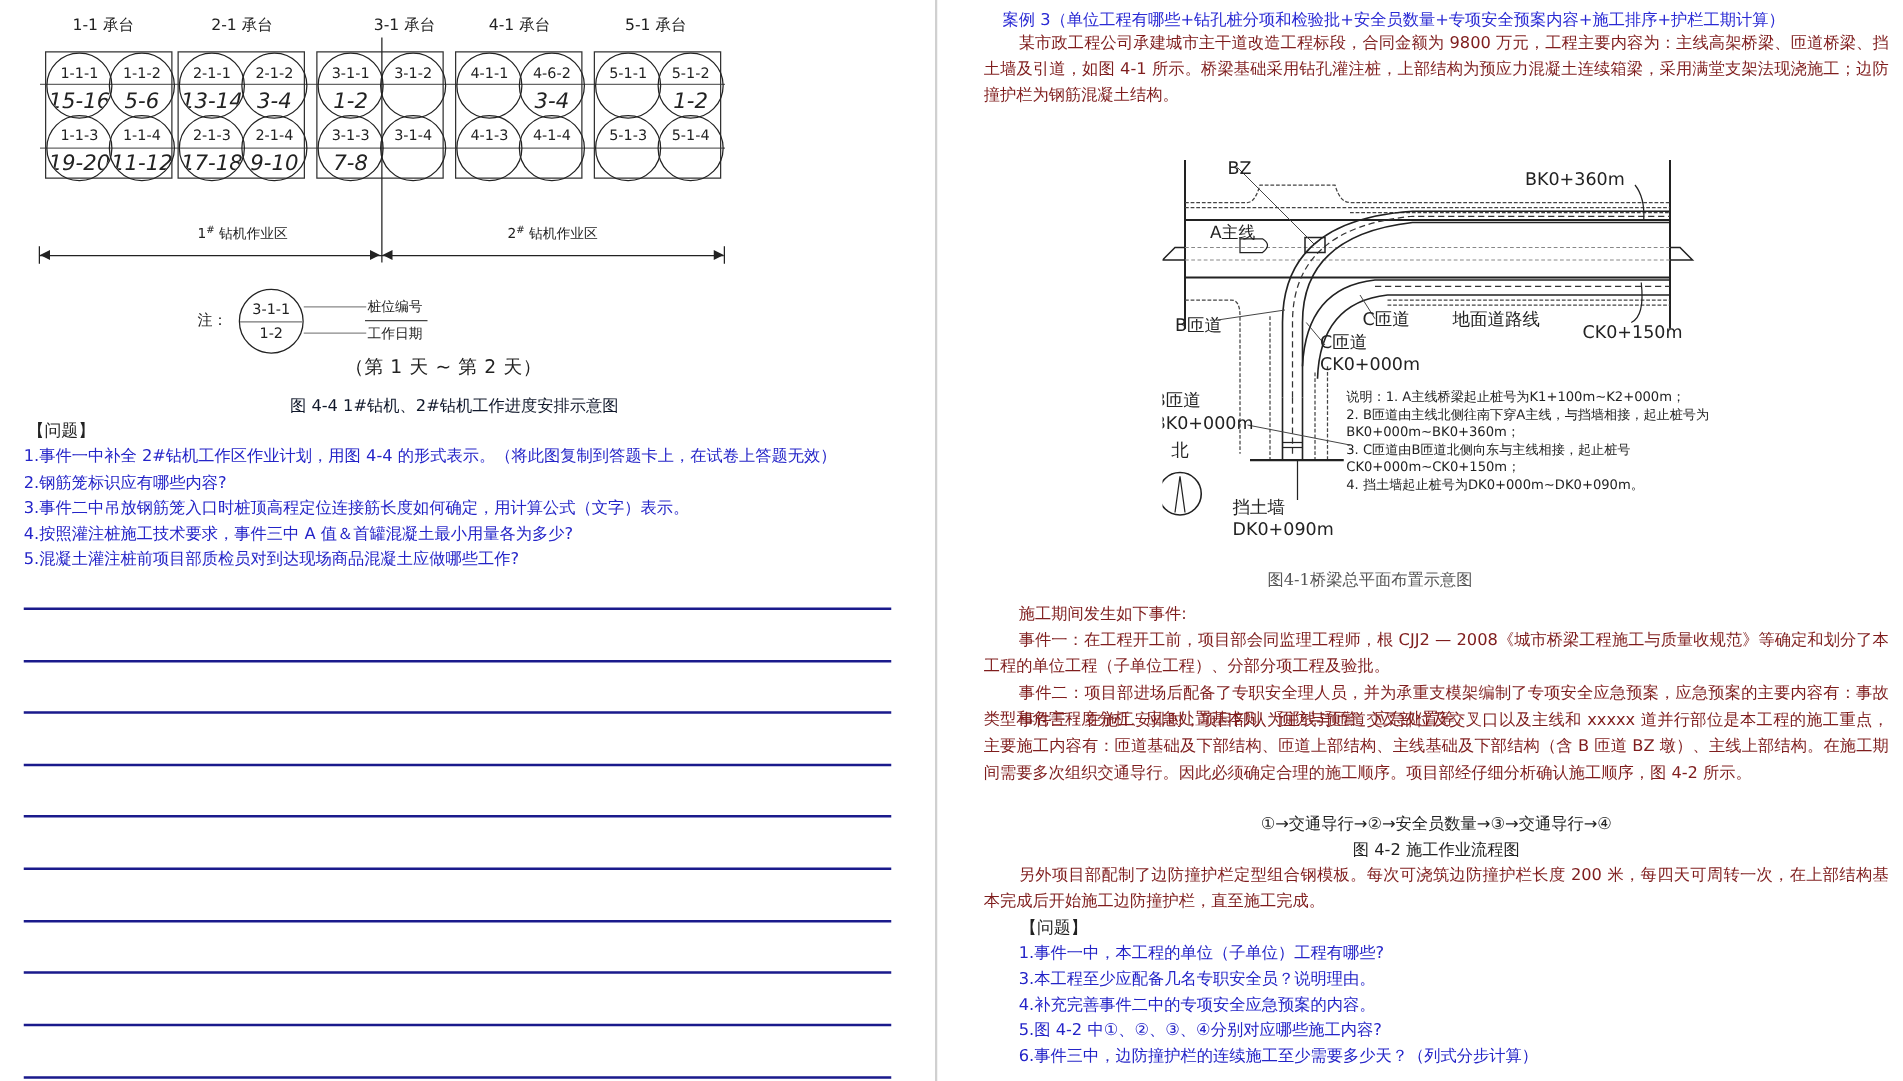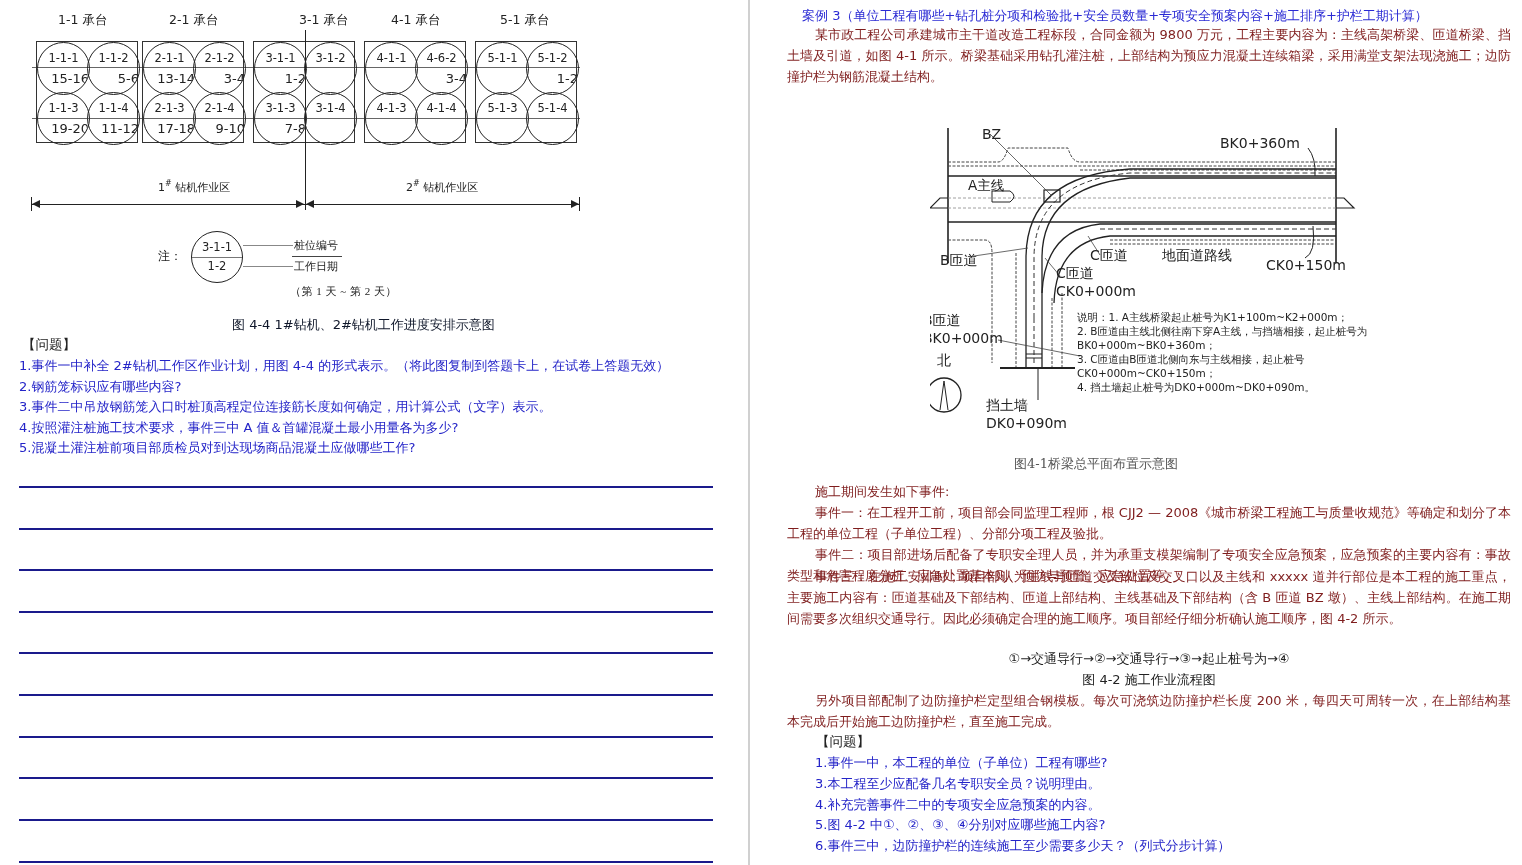--- a/index.html
+++ b/index.html
@@ -11,39 +11,39 @@
   .page { position:absolute; top:0; height:865px; background:#fff; }
   #left-page { left:0; width:748px; }
   #right-page { left:750px; width:772px; }
   #page-divider { position:absolute; left:748px; top:0; width:2px; height:865px; background:#d0d0d0; }
 
   
   .cap-title { position:absolute; top:12px; font-size:12.5px; color:#222; white-space:nowrap; }
   .cap-box { position:absolute; top:41px; width:102px; height:102px; border:1.4px solid #333; box-sizing:border-box; }
   .pile { position:absolute; width:53px; height:53px; border:1.3px solid #222; border-radius:50%; box-sizing:border-box; overflow:hidden; }
   .pile .id { position:absolute; top:8px; left:0; width:100%; text-align:center; font-size:11.5px; color:#222; }
-  .pile .days { position:absolute; top:28px; left:0; width:100%; text-align:right; font-size:13px; color:#222; }
+  .pile .days { position:absolute; top:28px; left:0; width:100%; text-align:center; font-size:17px; color:#222;font-style:italic; }
   .hline { position:absolute; height:1px; background:#666; }
   .vline { position:absolute; width:1.3px; background:#222; }
   .zone-label { position:absolute; top:179px; font-size:11px; white-space:nowrap; }
   .zone-label sup { font-size:8px; }
   .dim-line { position:absolute; top:204px; height:1px; background:#222; }
   .tick { position:absolute; width:1px; height:14px; top:197px; background:#222; }
   .arrow-l, .arrow-r { position:absolute; top:200px; width:0; height:0; border-top:4px solid transparent; border-bottom:4px solid transparent; }
   .arrow-l { border-right:8px solid #222; }
   .arrow-r { border-left:8px solid #222; }
 
   .note-label { position:absolute; left:158px; top:248px; font-size:12px; }
   .legend-pile { position:absolute; left:191px; top:231px; width:52px; height:52px; border:1.3px solid #222; border-radius:50%; box-sizing:border-box; }
   .legend-pile .id { position:absolute; top:8px; width:100%; text-align:center; font-size:11.5px; }
   .legend-pile .days { position:absolute; top:27px; width:100%; text-align:center; font-size:11.5px; }
   .legend-pile .mid { position:absolute; top:25px; left:0; width:100%; height:1px; background:#777; }
   .legend-line { position:absolute; height:1px; background:#888; }
   .legend-text { position:absolute; font-size:11px; white-space:nowrap; }
-  .legend-sub { position:absolute; left:290px; top:284px; font-size:11px; white-space:nowrap; letter-spacing:0.5px;font-family:Liberation Serif, serif; }
+  .legend-sub { position:absolute; left:276px; top:284px; font-size:15px; white-space:nowrap; letter-spacing:0.5px; }
   .fig-caption-left { position:absolute; left:232px; top:316px; font-size:13px; white-space:nowrap; color:#0f172a; }
 
   .q-header { position:absolute; left:22px; top:336px; font-size:13.5px; color:#222; }
   .q-list { position:absolute; left:19px; top:356px; margin:0; padding:0; list-style:none; }
   .q-list li { font-size:13px; line-height:20.6px; color:#2424c8; white-space:nowrap; }
 
   .answer-line { position:absolute; left:19px; width:694px; height:1.5px; background:#1a1a8c; }
 
   
   .case-title { position:absolute; left:52px; top:7px; font-size:13px; font-weight:normal; color:#2a2ad4; white-space:nowrap; }
@@ -298,21 +298,21 @@
     <text class="svg-text" x="147" y="259" font-size="10.5">CK0+000m~CK0+150m；</text>
     <text class="svg-text" x="147" y="273" font-size="10.5">4.  挡土墙起止桩号为DK0+000m~DK0+090m。</text>
   </svg>
 
   <div class="fig-caption-right">图4-1桥梁总平面布置示意图</div>
 
   <p class="para indent" style="top:482px">施工期间发生如下事件:</p>
   <p class="para indent" style="top:503px">事件一：在工程开工前，项目部会同监理工程师，根 CJJ2 — 2008《城市桥梁工程施工与质量收规范》等确定和划分了本工程的单位工程（子单位工程）、分部分项工程及验批。</p>
   <p class="para indent" style="top:545px">事件二：项目部进场后配备了专职安全理人员，并为承重支模架编制了专项安全应急预案，应急预案的主要内容有：事故类型和危害程度分析、应急处置基本则、预防与预警、应急处置等。</p>
   <p class="para indent" style="top:567px">事件三：在施工安排时，项目部认为主线与匝道交叉部位及交叉口以及主线和 xxxxx 道并行部位是本工程的施工重点，主要施工内容有：匝道基础及下部结构、匝道上部结构、主线基础及下部结构（含 B 匝道 BZ 墩）、主线上部结构。在施工期间需要多次组织交通导行。因此必须确定合理的施工顺序。项目部经仔细分析确认施工顺序，图 4-2 所示。</p>
-  <div class="center-line" style="top:650px">①→交通导行→②→交通导行→③→起止桩号为→④</div>
+  <div class="center-line" style="top:650px">①→交通导行→②→安全员数量→③→交通导行→④</div>
   <div class="center-line" style="top:671px">图 4-2 施工作业流程图</div>
   <p class="para indent" style="top:691px">另外项目部配制了边防撞护栏定型组合钢模板。每次可浇筑边防撞护栏长度 200 米，每四天可周转一次，在上部结构基本完成后开始施工边防撞护栏，直至施工完成。</p>
 
   <div class="r-q-header">【问题】</div>
   <ul class="r-q-list">
     <li>1.事件一中，本工程的单位（子单位）工程有哪些?</li>
     <li>3.本工程至少应配备几名专职安全员？说明理由。</li>
     <li>4.补充完善事件二中的专项安全应急预案的内容。</li>
     <li>5.图 4-2 中①、②、③、④分别对应哪些施工内容?</li>
     <li>6.事件三中，边防撞护栏的连续施工至少需要多少天？（列式分步计算）</li>

